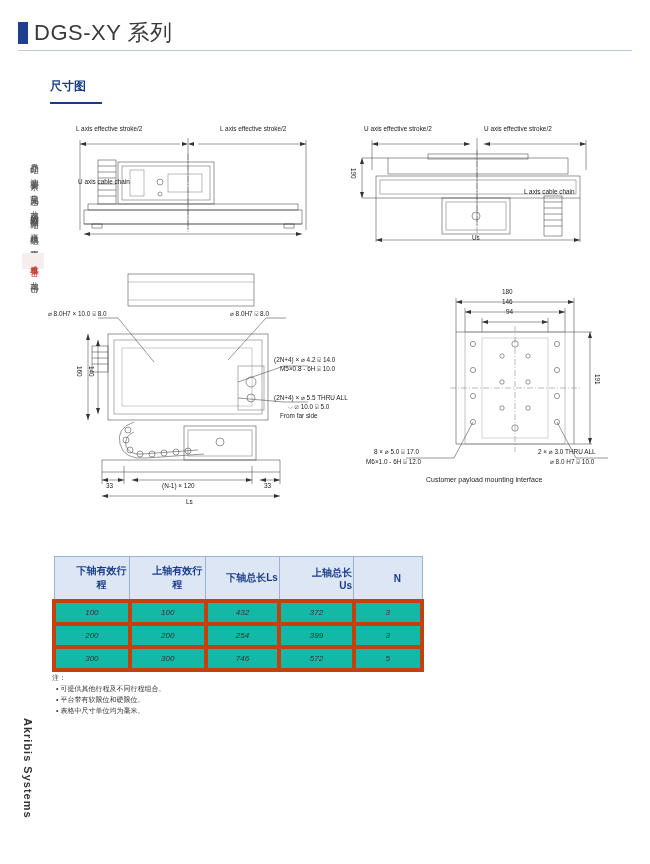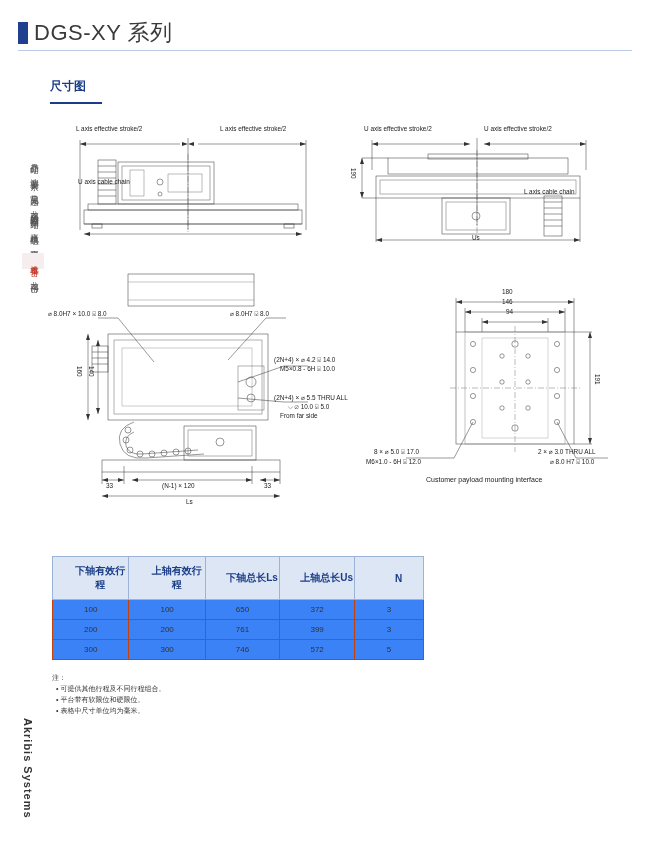--- a/index.html
+++ b/index.html
@@ -69,22 +69,22 @@
   .tbl{
     position:absolute;left:52px;top:556px;width:372px;
     border-collapse:collapse;
     font-size:8px;color:#1b3d87;
   }
   .tbl th{
     background:#dce6f4;border:1px solid #9ab3d6;
     height:40px;font-weight:bold;font-size:10px;color:#1b3d87;padding-left:20px;
   }
   .tbl td{
-    border:1px solid #c2410c;height:17px;text-align:center;
-    color:#333;font-size:8px;background:#3b82f6;
+    border:4px solid #c2410c;height:17px;text-align:center;
+    color:#333;font-size:8px;background:#14b8a6;font-style:italic;
   }
   
   .notes{
     position:absolute;left:52px;top:672px;font-size:7px;color:#333;line-height:11px;
   }
   .notes .nt{margin-left:4px;}
 </style>
 </head>
 <body>
 
@@ -375,28 +375,28 @@
         <th style="width:78px;">上轴有效行程</th>
         <th style="width:74px;">下轴总长Ls</th>
         <th style="width:74px;text-align:right;">上轴总长Us</th>
         <th style="width:68px;">N</th>
       </tr>
     </thead>
     <tbody>
       <tr>
         <td>100</td>
         <td>100</td>
-        <td>650</td>
+        <td>432</td>
         <td>372</td>
         <td>3</td>
       </tr>
       <tr>
         <td>200</td>
         <td>200</td>
-        <td>761</td>
+        <td>254</td>
         <td>399</td>
         <td>3</td>
       </tr>
       <tr>
         <td>300</td>
         <td>300</td>
         <td>746</td>
         <td>572</td>
         <td>5</td>
       </tr>

